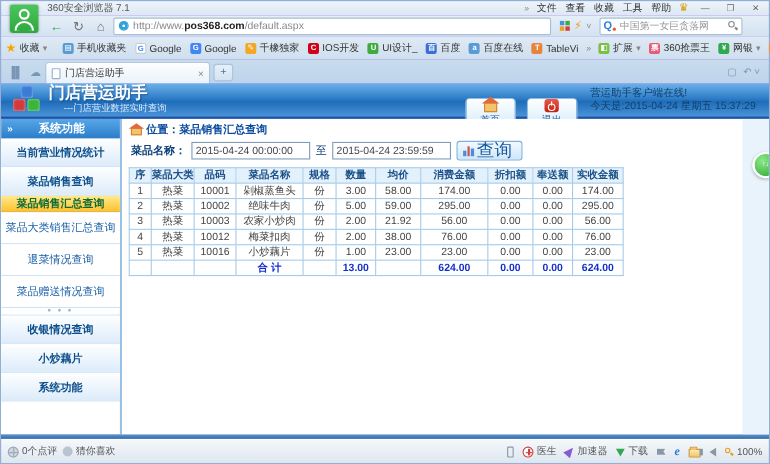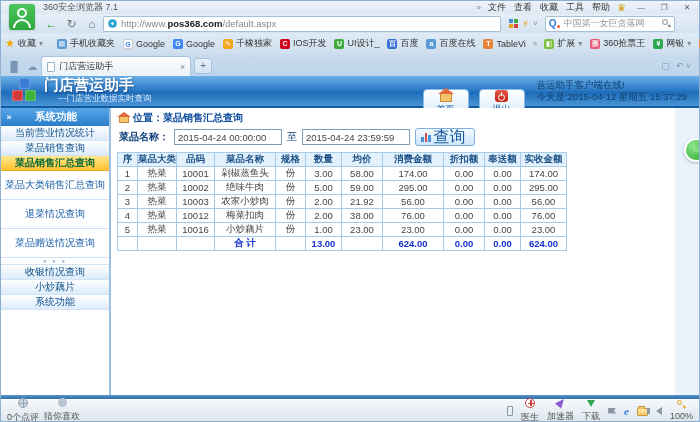--- a/index.html
+++ b/index.html
@@ -76,21 +76,21 @@
   .power:after { content:""; position:absolute; left:5.7px; top:1.5px; width:1.6px; height:4px; background:#fff; }
   .hdr-status { margin-left:12px; margin-right:4px; font-size:9.5px; color:#10406e; line-height:12px; white-space:nowrap; }
 
   
   .content { flex:1; display:flex; background:#fff; overflow:hidden; }
   .sidebar { width:110px; flex:none; border-right:2px solid #9cc0e2; background:#fff; }
   .side-header { height:18px; background:linear-gradient(#57a7e8,#2b7dc9); color:#fff; font-size:10.5px; font-weight:bold; display:flex; align-items:center; }
   .side-header .collapse { width:16px; text-align:center; font-size:9px; }
   .side-header .lbl { flex:1; text-align:center; margin-right:14px; }
   .side-item { font-size:10px; color:#1a5fa8; text-align:center; border-bottom:1px solid #cfe3f4; display:flex; align-items:center; justify-content:center; }
-  .side-item.group { height:15px; font-weight:normal; color:#0d4f8b; background:linear-gradient(#feffff,#dcebfa); }
+  .side-item.group { height:26px; font-weight:bold; color:#0d4f8b; background:linear-gradient(#feffff,#dcebfa); }
   .side-item.plain { height:29px; background:#fff; }
   .side-item.selected { height:15px; font-weight:bold; color:#0d6b38; background:linear-gradient(#ffe98f,#ffc12e); border-bottom:1px solid #e0a820; }
   .side-divider { height:7px; border-bottom:1px solid #cfe3f4; display:flex; align-items:center; justify-content:center; font-size:6px; color:#9cb8d4; letter-spacing:2px; line-height:5px; }
 
   .main { flex:1; position:relative; background:#fff; }
   .main-rail { position:absolute; right:0; top:0; bottom:0; width:24px; background:#e9f3fc; }
   .breadcrumb { height:17px; display:flex; align-items:center; gap:4px; padding:3px 0 0 8px; font-size:10px; font-weight:bold; color:#0a4a9e; }
   .bc-house { width:10px; height:7px; background:#f5c46a; position:relative; border:1px solid #c8883a; margin-top:2px; }
   .bc-house:before { content:""; position:absolute; left:-3px; top:-5px; border-left:7px solid transparent; border-right:7px solid transparent; border-bottom:5px solid #e06a3a; }
   .queryform { height:24px; display:flex; align-items:center; gap:5px; padding-left:8px; font-size:10px; color:#0d3f7a; }
@@ -107,21 +107,21 @@
   table.report th, table.report td { border:1px solid #a5cbe9; font-size:9.5px; overflow:hidden; white-space:nowrap; }
   table.report th { height:14px; background:#e3f1fc; color:#1c5188; font-weight:bold; text-align:center; }
   table.report td { height:13px; color:#444; text-align:center; background:#fff; }
   table.report tr.total td { color:#1430cc; font-weight:bold; }
 
   .speed-ball { position:absolute; right:-9px; top:30px; width:24px; height:24px; border-radius:50%; background:radial-gradient(circle at 35% 30%,#8ae88a,#2aa52a); border:2px solid #fff; box-shadow:0 1px 3px rgba(0,0,0,.3); color:#fff; font-size:6px; display:flex; align-items:center; justify-content:center; }
 
   
   .bottomline { height:4px; background:linear-gradient(#5a96cc,#2e6da8); }
   .statusbar { height:22px; background:linear-gradient(#f5f8fb,#dde6ef); border-top:1px solid #fff; display:flex; align-items:center; font-size:9px; color:#555; padding:0 6px; gap:5px; }
-  .st-item { display:flex; align-items:center; gap:3px; white-space:nowrap;flex-direction:column; }
+  .st-item { display:flex; align-items:center; gap:3px; white-space:nowrap; }
   .globe { width:10px; height:10px; border-radius:50%; background:#cfd8e0; border:1px solid #9aa8b5; position:relative; }
   .globe:before { content:""; position:absolute; left:4px; top:0; width:1px; height:9px; background:#9aa8b5; }
   .globe:after { content:""; position:absolute; left:0; top:4px; width:9px; height:1px; background:#9aa8b5; }
   .dot-ico { width:9px; height:9px; border-radius:50%; background:#b8c4cf; }
   .st-right { margin-left:auto; display:flex; align-items:center; gap:8px; }
   .phone-ico { width:6px; height:10px; border:1px solid #8a98a5; border-radius:1px; }
   .cross-ico { width:10px; height:10px; border-radius:50%; background:#fff; border:1px solid #d04040; position:relative; }
   .cross-ico:before { content:""; position:absolute; left:4px; top:1.5px; width:1.5px; height:6px; background:#d04040; }
   .cross-ico:after { content:""; position:absolute; left:1.5px; top:4px; width:6px; height:1.5px; background:#d04040; }
   .speed-ico { width:0; height:0; border-left:4px solid transparent; border-right:4px solid transparent; border-bottom:9px solid #8a5ad0; transform:rotate(40deg); }
@@ -291,21 +291,21 @@
     <div class="hdr-btn home-btn">
       <span class="house"></span>
       <span>首页</span>
     </div>
     <div class="hdr-btn">
       <span class="power"></span>
       <span>退出</span>
     </div>
     <div class="hdr-status">
       <div>营运助手客户端在线!</div>
-      <div>今天是:2015-04-12 星期五  15:37:29</div>
+      <div>今天是:2015-04-24 星期五  15:37:29</div>
     </div>
   </div>
 
   <div class="content">
     <aside class="sidebar">
       <div class="side-header">
         <span class="collapse">»</span>
         <span class="lbl">系统功能</span>
       </div>
       <div id="sidebar-items">

